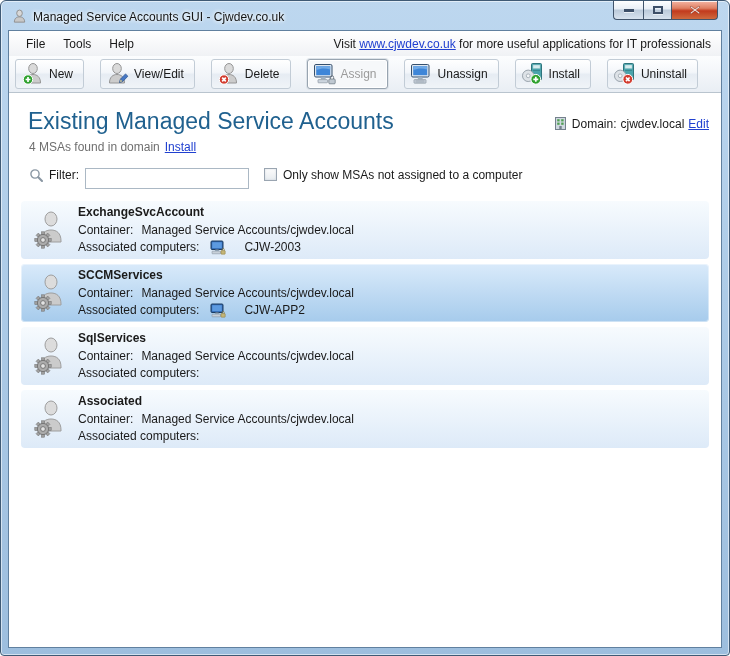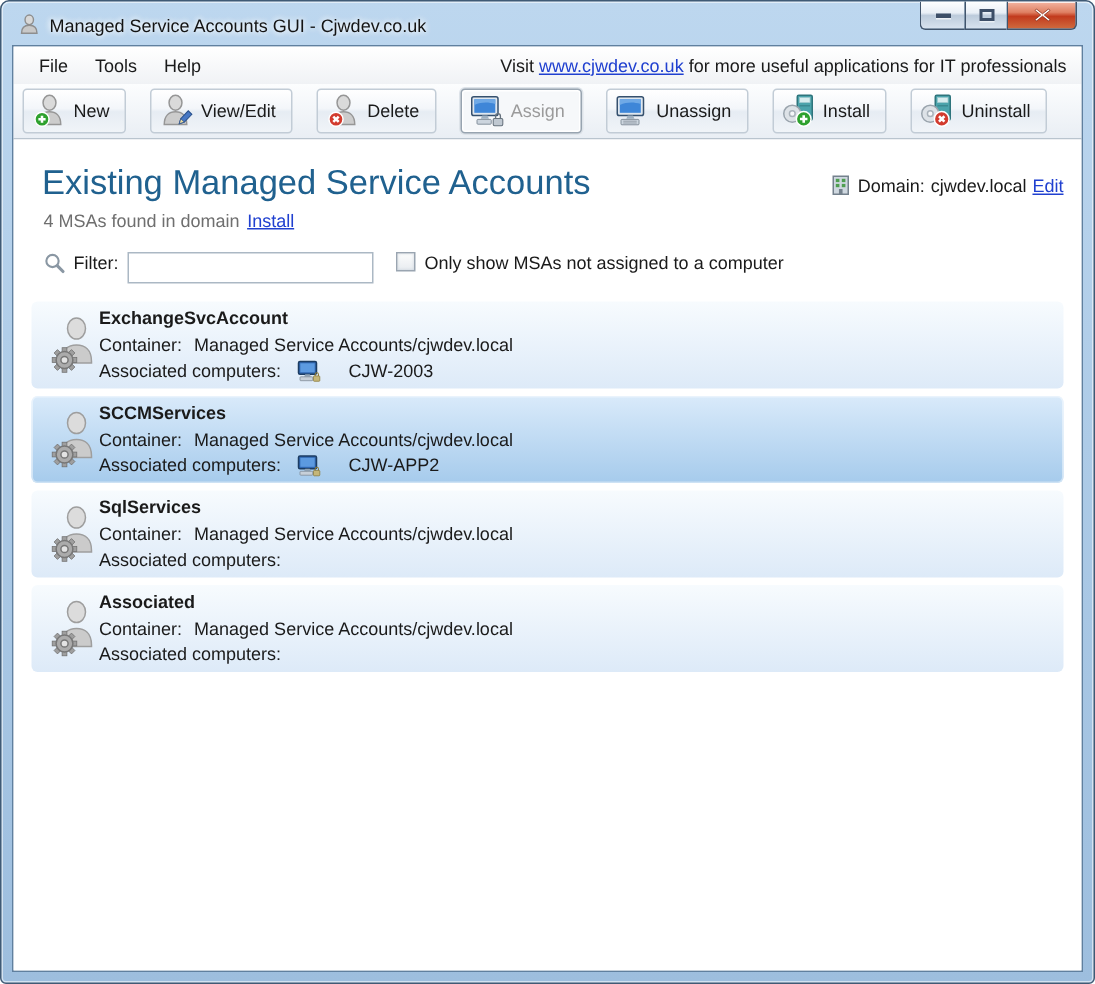--- a/index.html
+++ b/index.html
@@ -68,21 +68,21 @@
   .checkbox{width:13px; height:13px; margin-left:15px; border:1px solid #9aa5b1;
     background:linear-gradient(180deg,#fcfcfc,#e8ecf0); box-shadow:inset 0 0 2px rgba(140,160,180,.35); cursor:pointer;}
   .checkbox-label{margin-left:6px;}
   
   .msa-list{margin-top:12px;}
   .msa-item{height:58px; border-radius:4px; display:flex; align-items:center;
     padding-left:13px; margin-bottom:5px; cursor:pointer;
     background:linear-gradient(180deg,var(--item-top),var(--item-bottom));}
   .msa-item.selected{background:linear-gradient(180deg,var(--sel-top),var(--sel-bottom));
     box-shadow:inset 0 0 0 1px rgba(255,255,255,.45);}
-  .msa-text{line-height:17px;}
+  .msa-text{margin-left:12px; line-height:17px;}
   .msa-name{font-weight:bold; margin-bottom:1px;}
   .msa-line{display:flex; align-items:center;}
   .msa-line .lbl{margin-right:8px;}
   .pc-chip{display:inline-flex; align-items:center; gap:18px; margin-left:11px;}
 </style>
 </head>
 <body>
 
 <div class="window">
 

